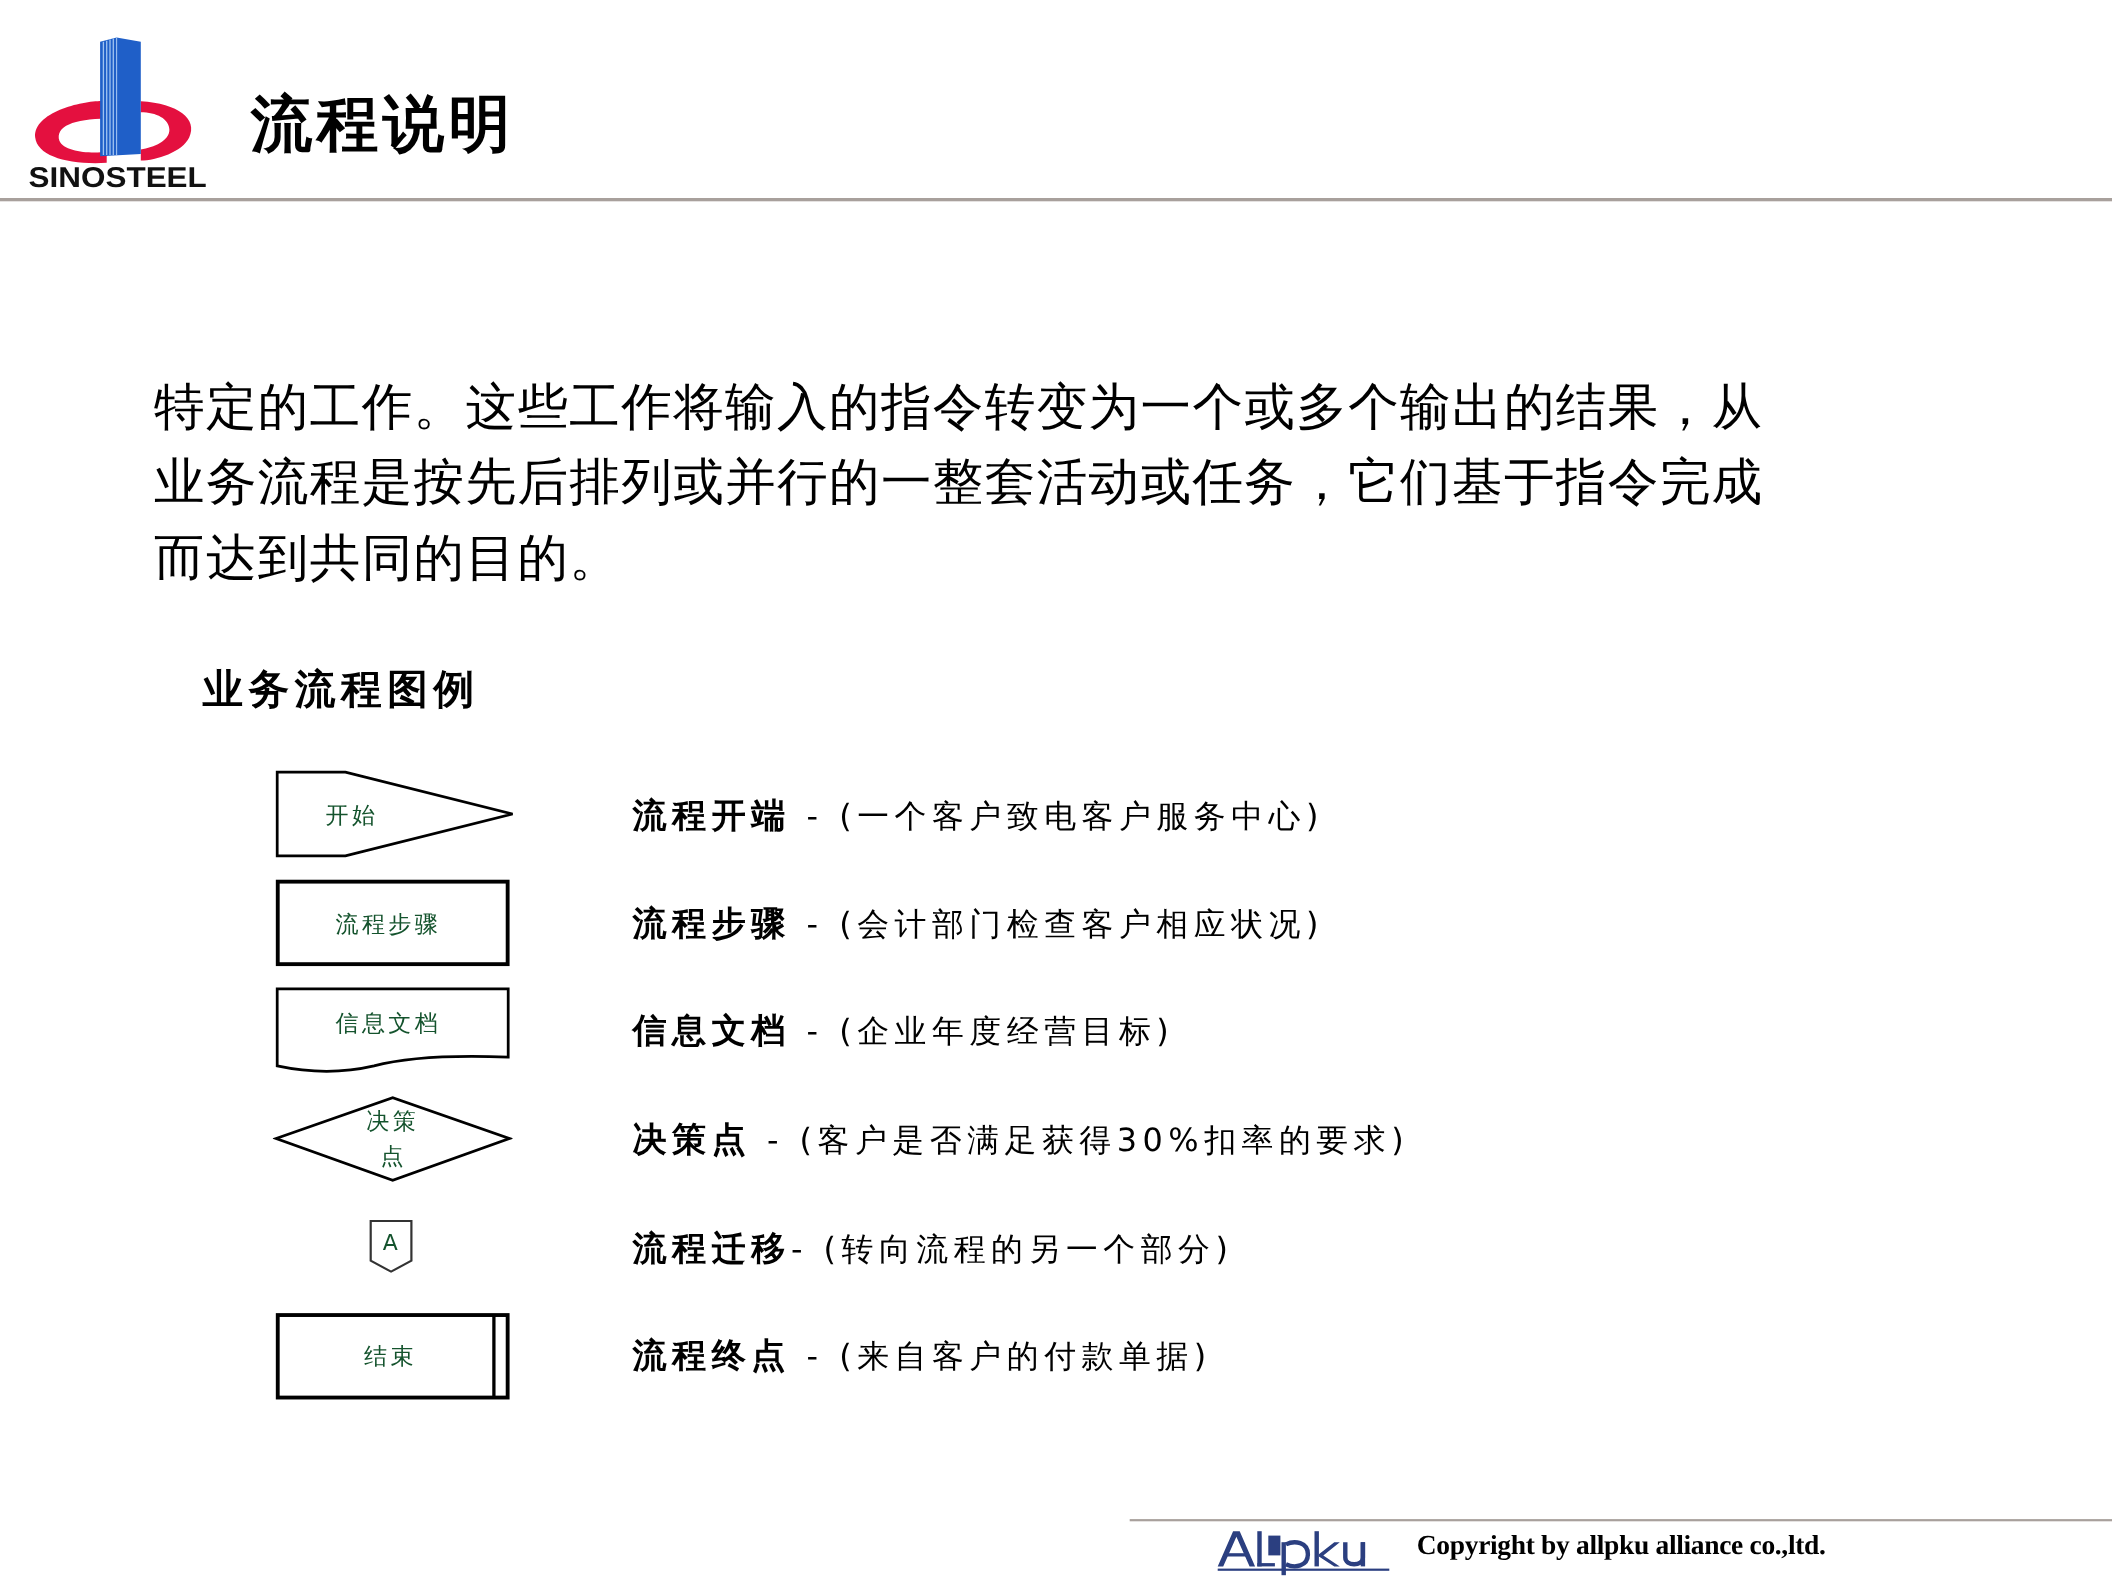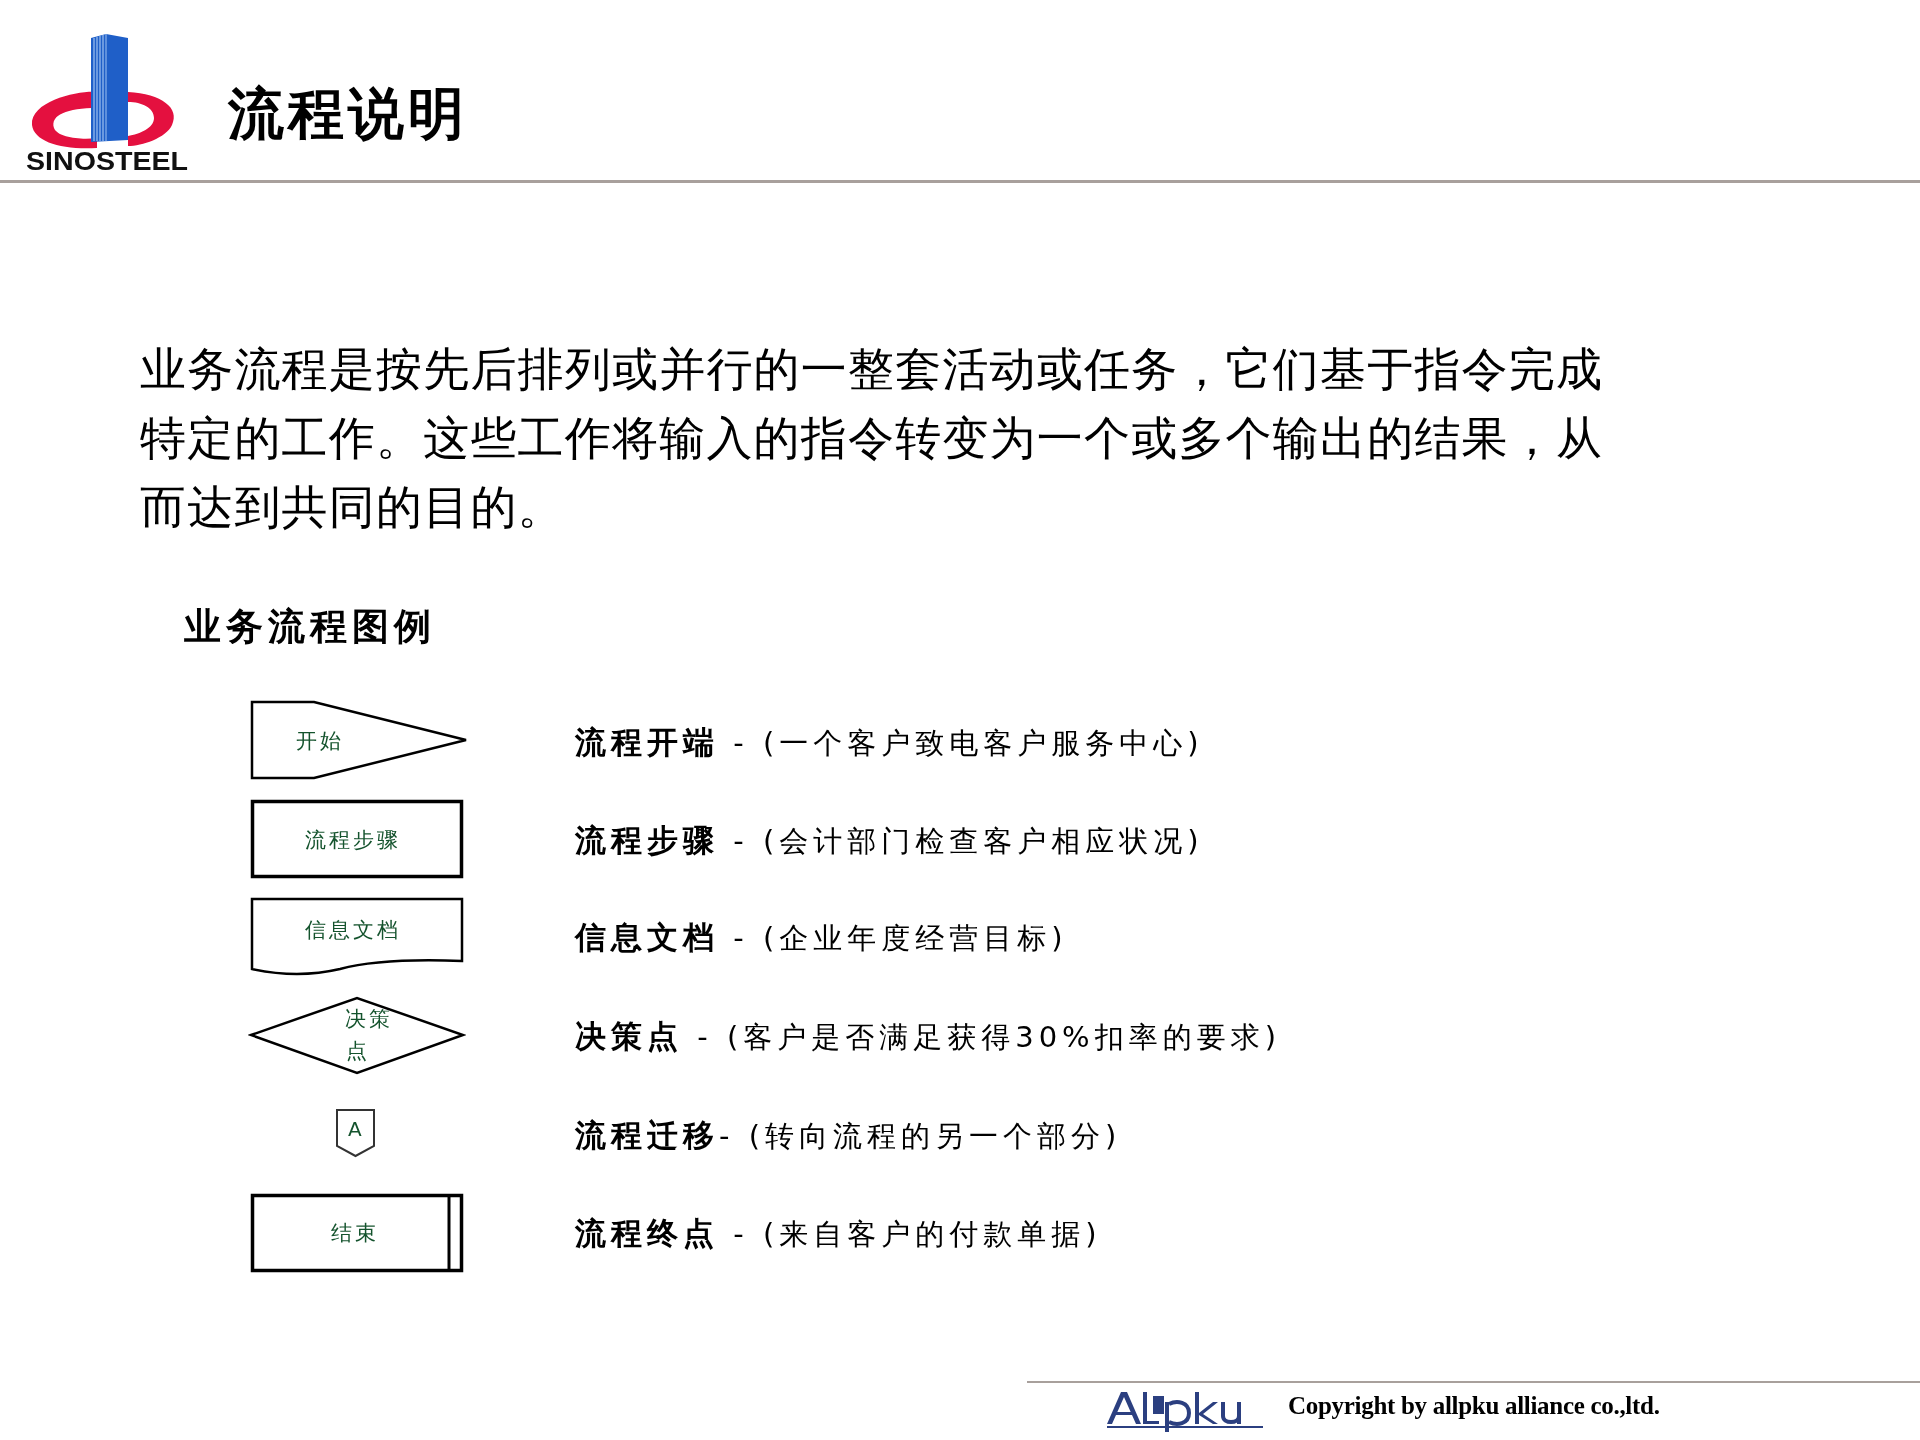--- a/index.html
+++ b/index.html
@@ -44,22 +44,22 @@
     <line x1="81" y1="5" x2="81" y2="111" stroke="#9fc2f0" stroke-width="1.2"></line>
     <line x1="84" y1="4" x2="84" y2="111" stroke="#9fc2f0" stroke-width="1"></line>
     <text x="85" y="140" text-anchor="middle" font-family="Liberation Sans, sans-serif" font-weight="bold" font-size="26" fill="#111" textLength="162" lengthAdjust="spacingAndGlyphs">SINOSTEEL</text>
   </svg>
 </div>
 
 <div id="title" class="abs">流程说明</div>
 <div id="header-rule" class="abs"></div>
 
 <div id="para" class="abs">
+  <div>特定的工作。这些工作将输入的指令转变为一个或多个输出的结果，从</div>
   <div>业务流程是按先后排列或并行的一整套活动或任务，它们基于指令完成</div>
-  <div>特定的工作。这些工作将输入的指令转变为一个或多个输出的结果，从</div>
   <div>而达到共同的目的。</div>
 </div>
 
 <div id="legend-heading" class="abs">业务流程图例</div>
 
 <svg class="shape" style="left:250px;top:700px;" width="220" height="82">
   <polygon points="2,2 64,2 216,40 64,78 2,78" fill="#fff" stroke="#000" stroke-width="2.5"></polygon>
 </svg>
 <div class="shape-label" style="left:296px;top:727px;">开始</div>
 
@@ -69,21 +69,21 @@
 <div class="shape-label" style="left:305px;top:826px;">流程步骤</div>
 
 <svg class="shape" style="left:250px;top:897px;" width="216" height="82">
   <path d="M2 2 L212 2 L212 64 C 160 62, 120 64, 90 72 C 60 79, 30 78, 2 72 Z" fill="#fff" stroke="#000" stroke-width="2.5"></path>
 </svg>
 <div class="shape-label" style="left:305px;top:916px;">信息文档</div>
 
 <svg class="shape" style="left:248px;top:995px;" width="218" height="82">
   <polygon points="3,40 109,3 215,40 109,78" fill="#fff" stroke="#000" stroke-width="2.5"></polygon>
 </svg>
-<div class="shape-label" style="left:333px;top:1005px;margin-left:12px;">决策</div>
+<div class="shape-label" style="left:333px;top:1005px;">决策</div>
 <div class="shape-label" style="left:346px;top:1037px;">点</div>
 
 <svg class="shape" style="left:335px;top:1108px;" width="42" height="52">
   <polygon points="2,2 39,2 39,38 20.5,48 2,38" fill="#fff" stroke="#333" stroke-width="2"></polygon>
 </svg>
 <div class="shape-label" style="left:348px;top:1117px;font-size:20px;letter-spacing:0;">A</div>
 
 <svg class="shape" style="left:250px;top:1193px;" width="216" height="82">
   <rect x="2.5" y="2.5" width="209" height="75" fill="#fff" stroke="#000" stroke-width="3.5"></rect>
   <line x1="199" y1="2.5" x2="199" y2="77.5" stroke="#000" stroke-width="3"></line>

